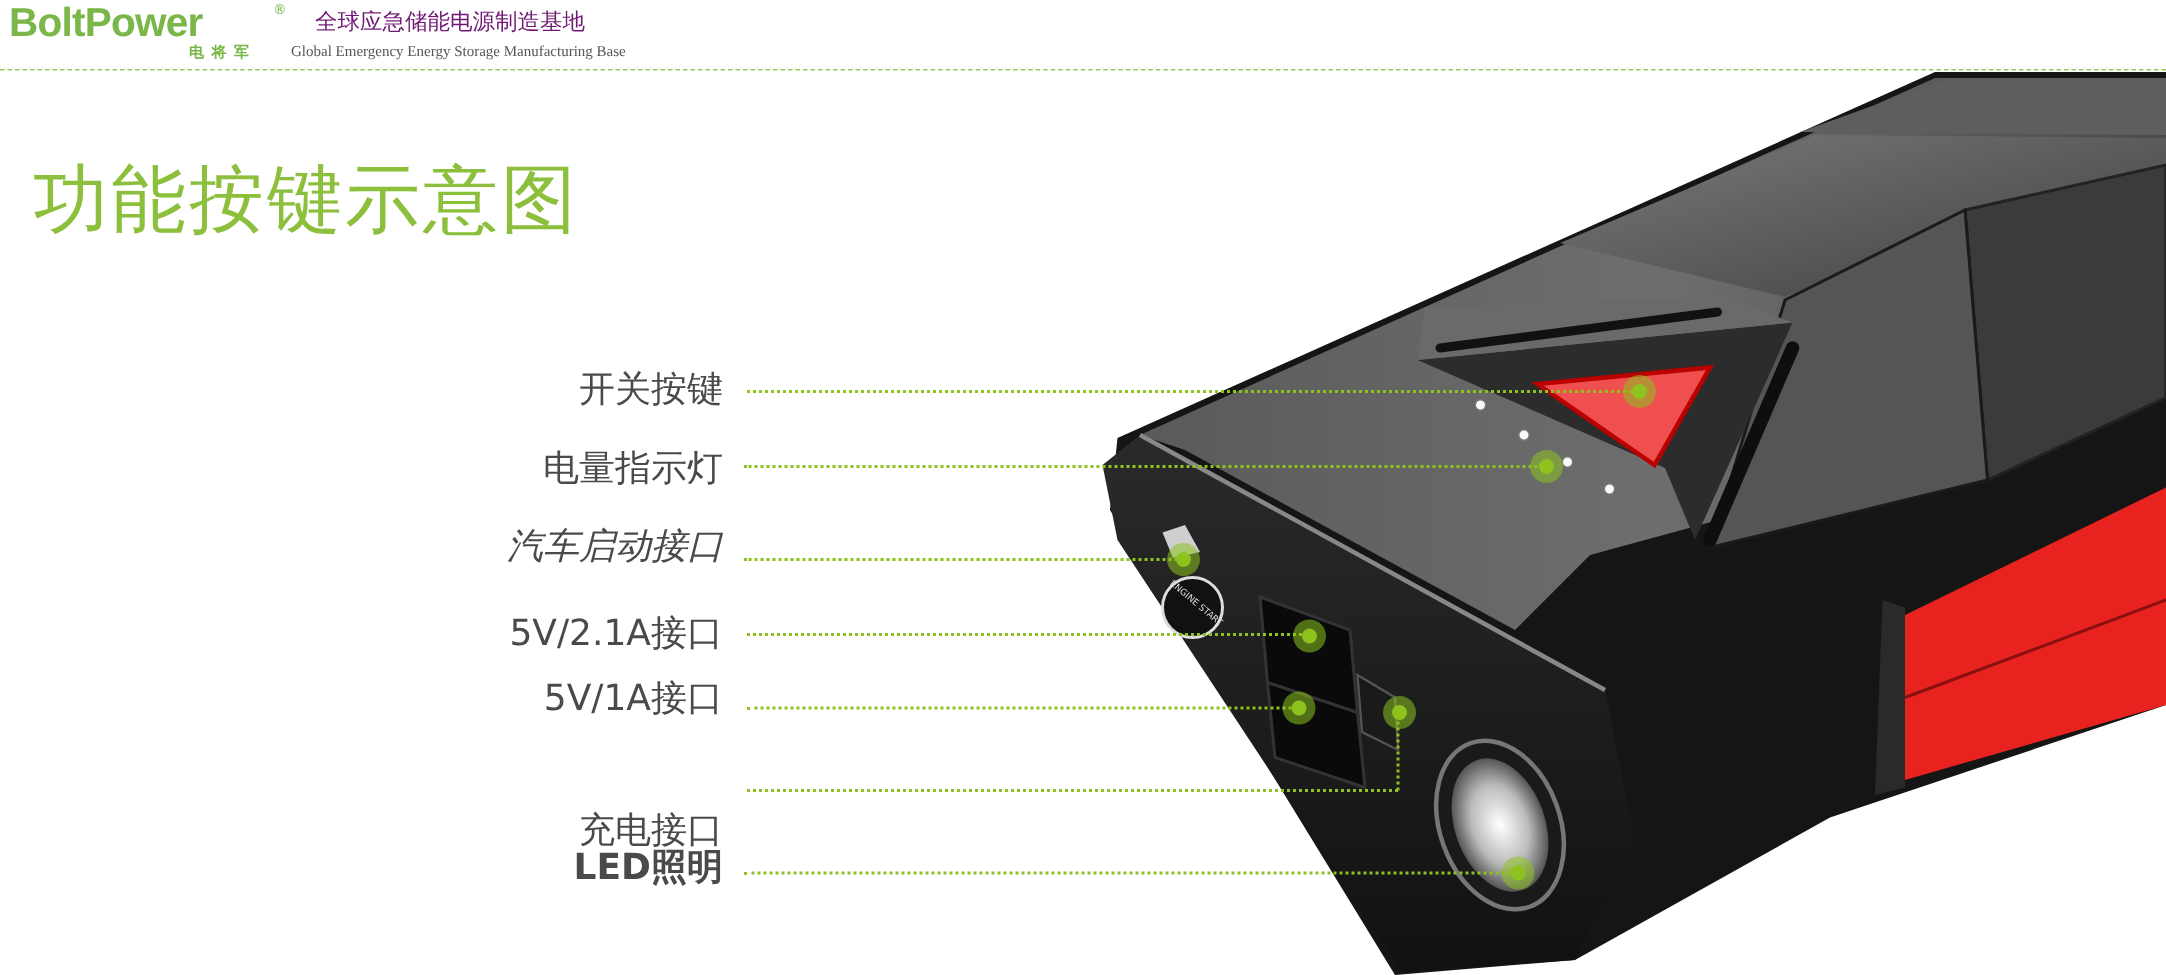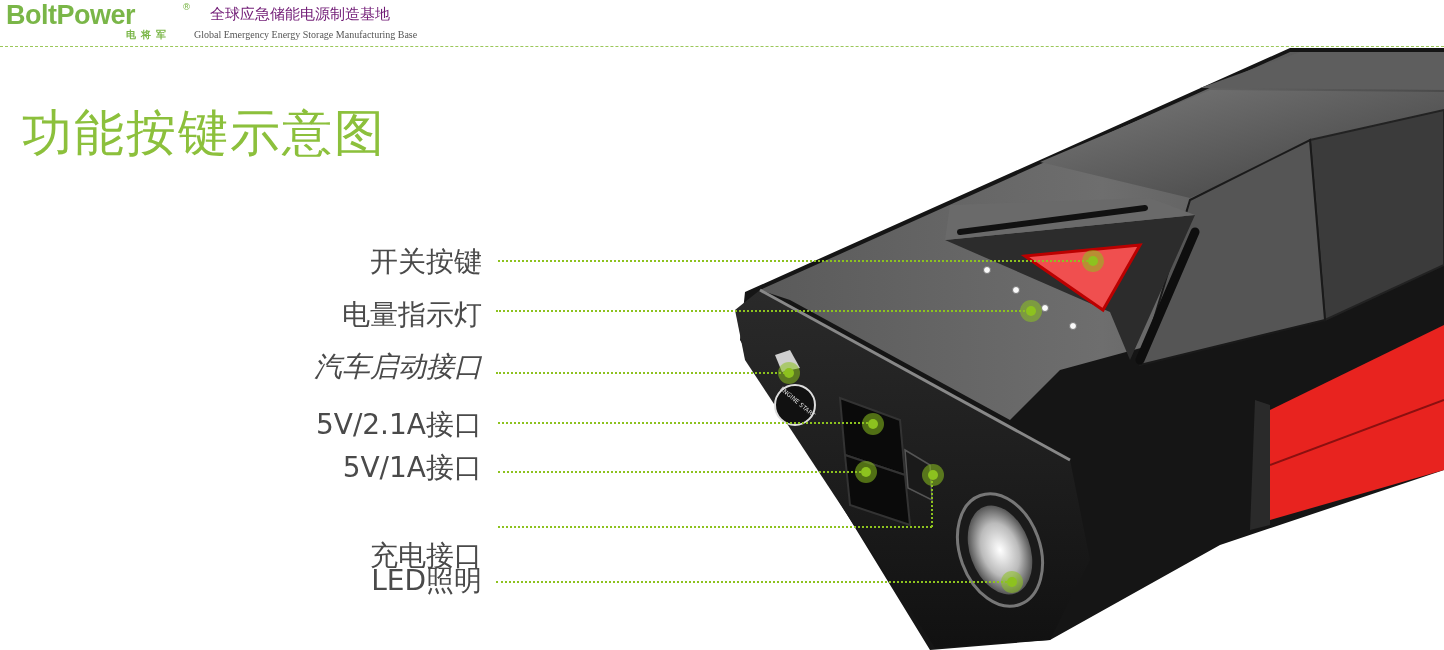--- a/index.html
+++ b/index.html
@@ -25,21 +25,21 @@
   .header-rule {
     position: absolute; left: 0; top: 46px; width: 1444px; height: 0;
     border-top: 1.5px dashed #9cc85a;
   }
   .page-title {
     position: absolute; left: 22px; top: 100px; font-size: 50px; color: #8cc03c;
     letter-spacing: 2px; white-space: nowrap; font-weight: 300; text-align: right;
   }
   .device { position: absolute; left: 700px; top: 40px; }
   .callout-label {
-    position: absolute; font-size: 28px; color: #4a4a4a; white-space: nowrap;
+    position: absolute; font-size: 24px; color: #4a4a4a; white-space: nowrap;
     text-align: right; width: 300px;
   }
   .leader { position: absolute; height: 0; border-top: 2.5px dotted #8dc21f; }
   .vleader { position: absolute; width: 0; border-left: 2.5px dotted #8dc21f; }
   .marker {
     position: absolute; width: 22px; height: 22px; border-radius: 50%;
     background: rgba(141,194,31,0.55); transform: translate(-11px,-11px);
   }
   .marker::after {
     content: ""; position: absolute; left: 6px; top: 6px; width: 10px; height: 10px;
@@ -143,15 +143,15 @@
 
 <div class="callout-label" style="left:182px; top:449px;">5V/1A接口</div>
 <div class="leader" style="left:498px; top:471px; width:367px;"></div>
 <div class="marker" style="left:866px; top:472px;"></div>
 
 <div class="callout-label" style="left:182px; top:509px;margin-top:28px;">充电接口</div>
 <div class="leader" style="left:498px; top:526px; width:434px;"></div>
 <div class="vleader" style="left:931px; top:477px; height:50px;"></div>
 <div class="marker" style="left:933px; top:475px;"></div>
 
-<div class="callout-label" style="left:182px; top:562px;">LED照明</div>
+<div class="callout-label" style="left:182px; top:562px;font-weight:bold;">LED照明</div>
 <div class="leader" style="left:496px; top:581px; width:515px;"></div>
 <div class="marker" style="left:1012px; top:582px;"></div>
 
 </body></html>

